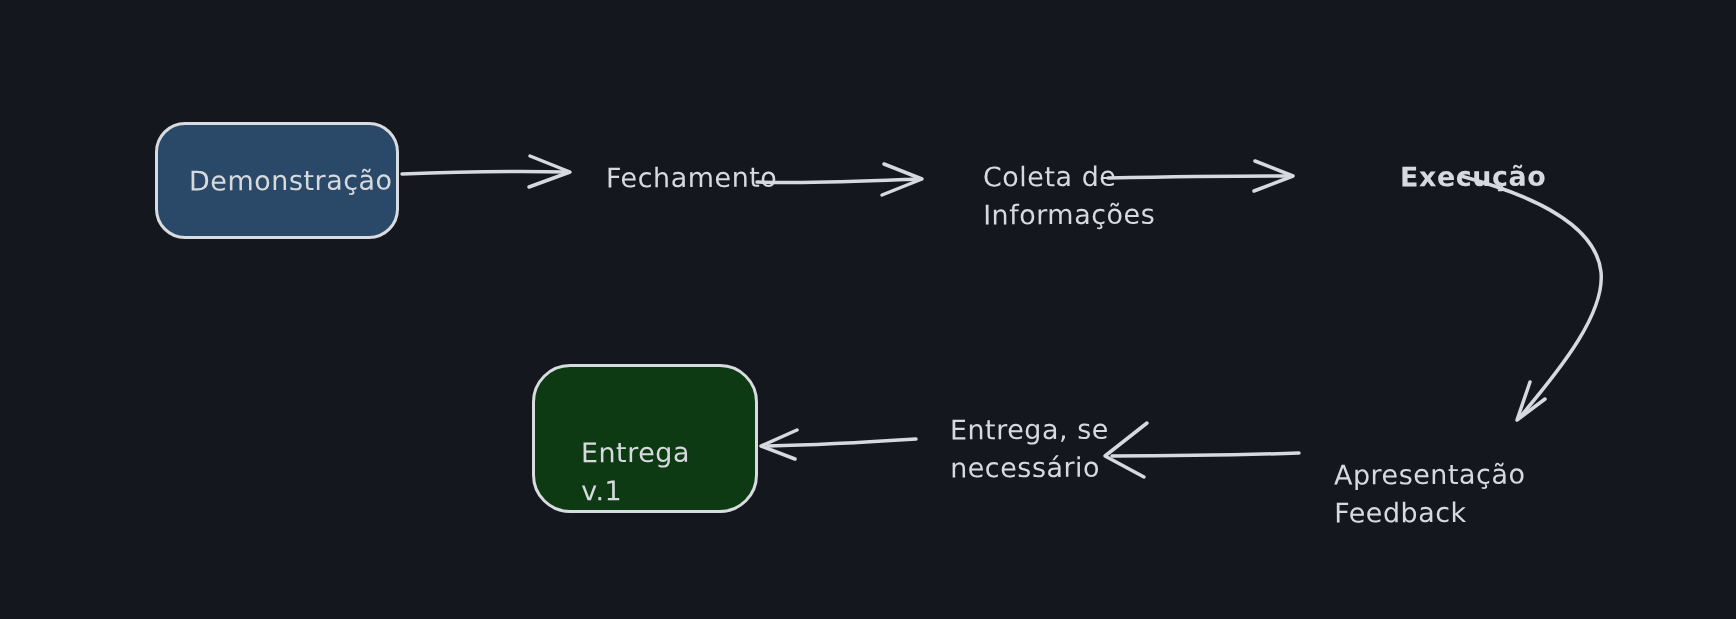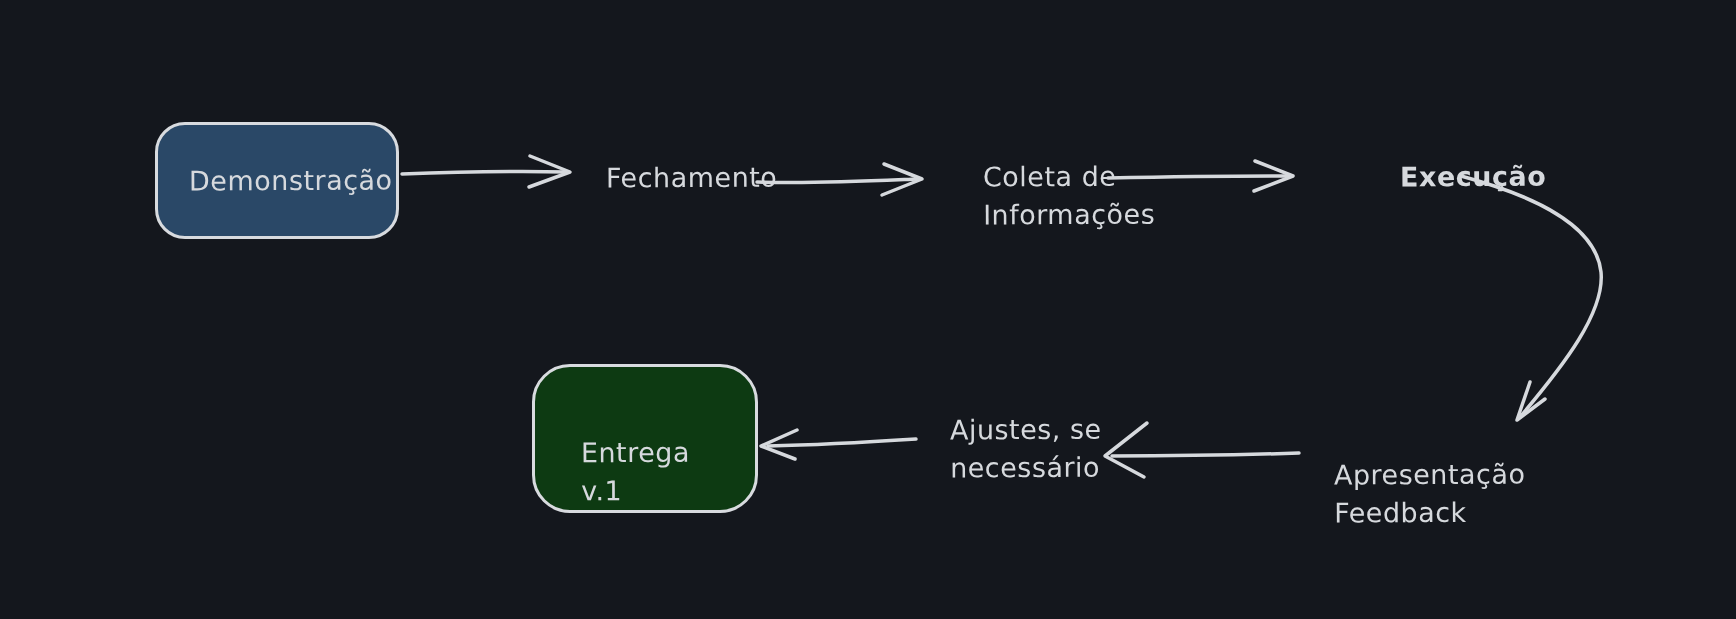--- a/index.html
+++ b/index.html
@@ -127,21 +127,21 @@
   <div class="node text-node t-execucao">
     <span class="label">Execução</span>
   </div>
 
   <div class="node text-node t-apresentacao">
     <span class="label">Apresentação
 Feedback</span>
   </div>
 
   <div class="node text-node t-ajustes">
-    <span class="label">Ajustes, se
+    <span class="label">Entrega, se
 necessário</span>
   </div>
 
   <div class="node box box-green">
     <span class="label">Entrega
 v.1</span>
   </div>
 
 </div>
 

